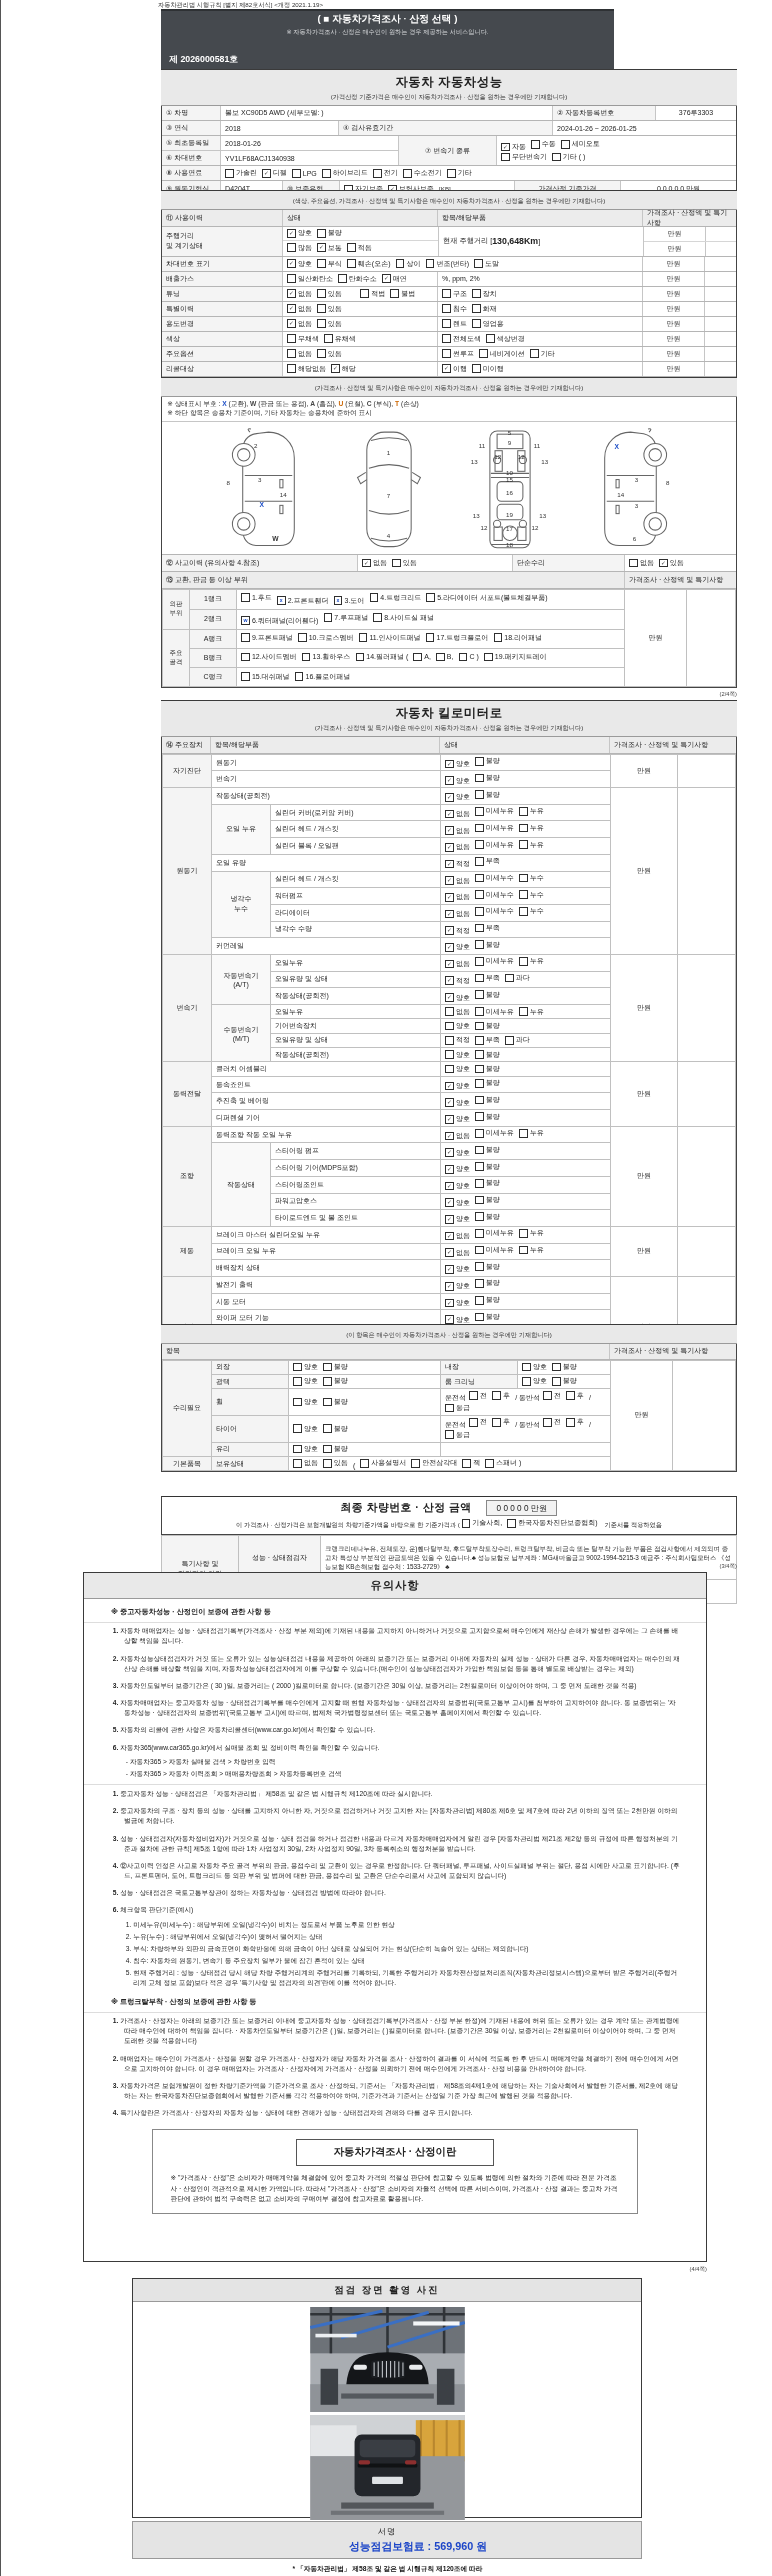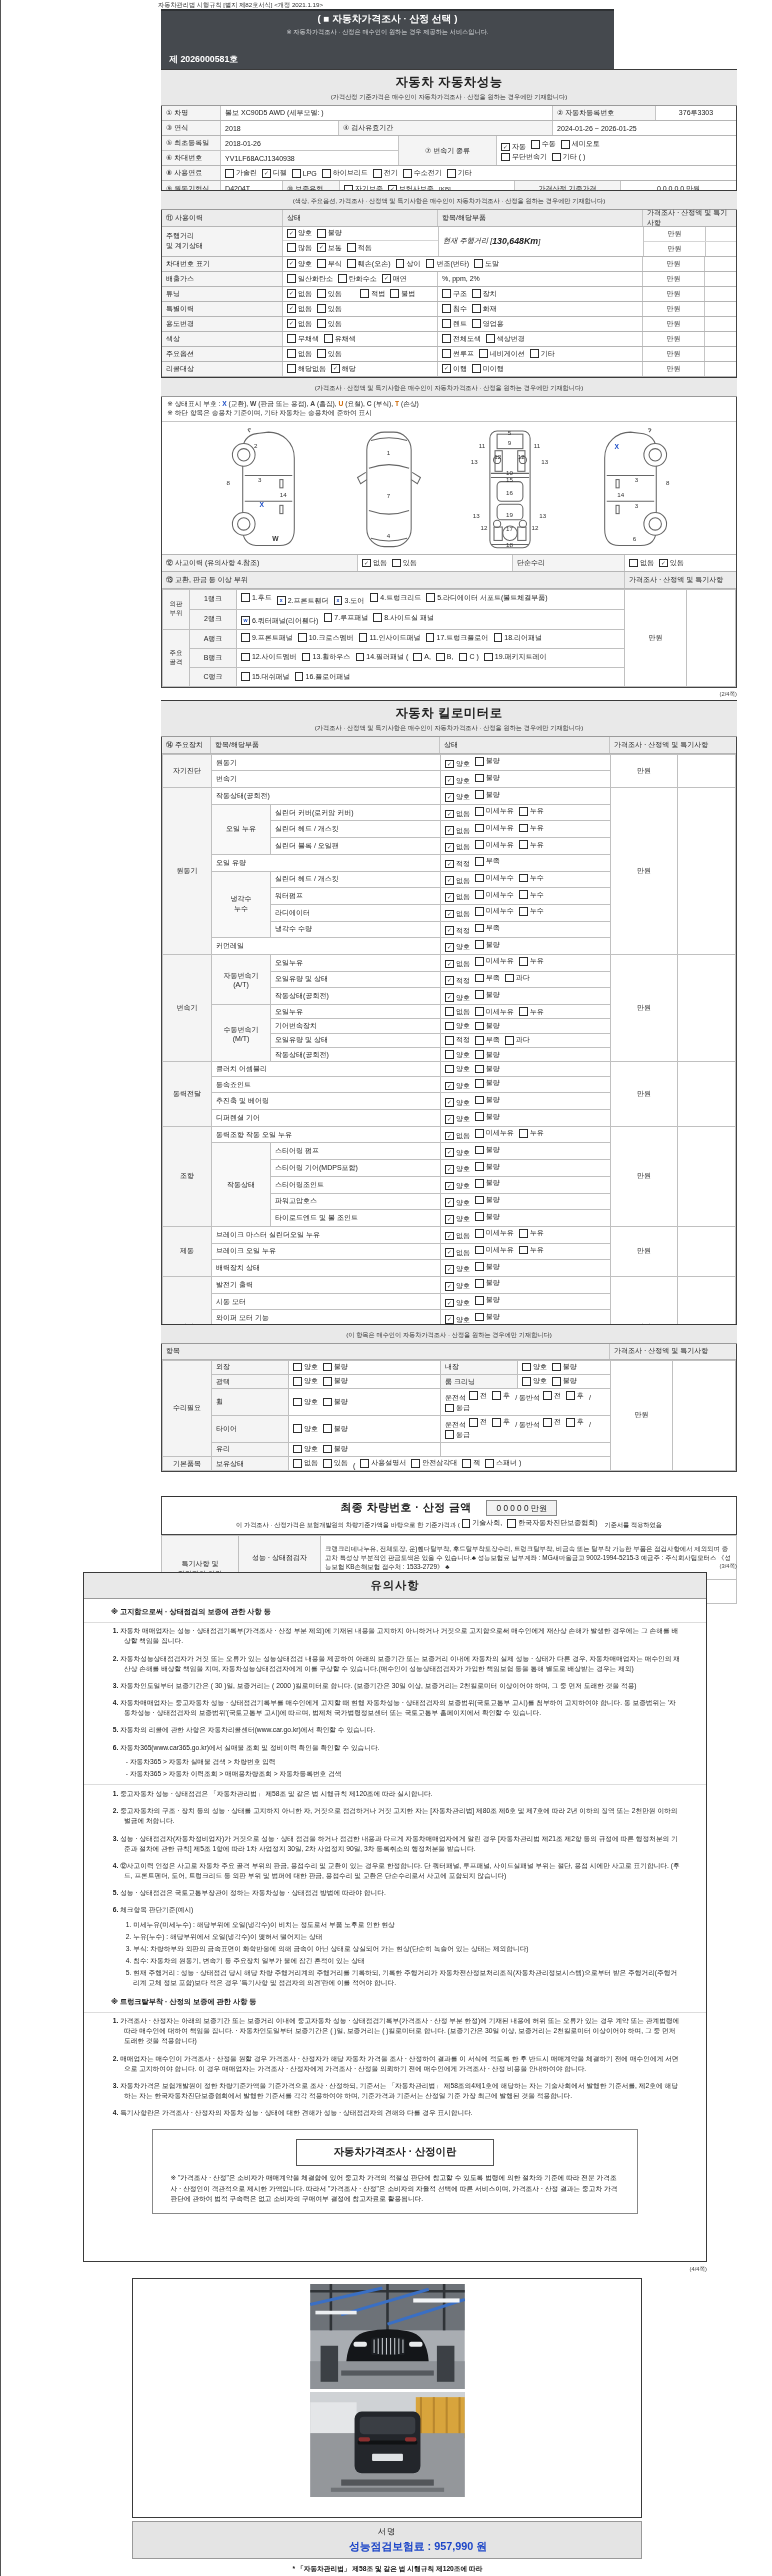--- a/index.html
+++ b/index.html
@@ -222,21 +222,21 @@
             <span class="opt">
               <span class="cb on">✓</span>
               <span class="ot">보통</span>
             </span>
             <span class="opt">
               <span class="cb"></span>
               <span class="ot">적음</span>
             </span>
           </div>
         </div>
-    <div class="gcell" style="width:205px;font-size:7.2px;font-style:italic;">현재 주행거리 [ <b style="font-size:8.8px;">130,648Km</b> ]</div>
+    <div class="gcell" style="width:205px;font-size:7.2px;">현재 주행거리 [ <b style="font-size:8.8px;">130,648Km</b> ]</div>
     <div style="flex:1;display:flex;flex-direction:column;">
       <div style="display:flex;height:14px;border-bottom:0.5px solid #d6d6d6;">
             <div class="gcell wonl" style="width:62px">만원</div>
             <div class="gcell last" style="flex:1"></div>
           </div>
       <div style="display:flex;height:14px;">
             <div class="gcell wonl" style="width:62px">만원</div>
             <div class="gcell last" style="flex:1"></div>
           </div>
         </div>
@@ -1396,21 +1396,21 @@
         <td style="height:19.6px;"></td>
         </tr>
       </tbody>
     </table>
   </div>
 <div class="sec pagemark" style="top:1563px;">(3/4쪽)</div>
 
 <div class="notice" style="top:1572px;height:690px;overflow:hidden;" id="sec-notices">
   <div class="nhead">유의사항</div>
   <div id="notice-body">
-      <div class="nblockhead">※ 고지함으로써 · 상태점검의 보증에 관한 사항 등</div>
+      <div class="nblockhead">※ 중고자동차성능 · 산정인이 보증에 관한 사항 등</div>
       <div class="nitem"><b>1.</b>  자동차 매매업자는 성능 · 상태점검기록부(가격조사 · 산정 부분 제외)에 기재된 내용을 고지하지 아니하거나 거짓으로 고지함으로써 매수인에게 재산상 손해가 발생한 경우에는 그 손해를 배상할 책임을 집니다.</div>
       <div class="nitem"><b>2.</b>  자동차성능상태점검자가 거짓 또는 오류가 있는 성능상태점검 내용을 제공하여 아래의 보증기간 또는 보증거리 이내에 자동차의 실제 성능 · 상태가 다른 경우, 자동차매매업자는 매수인의 재산상 손해를 배상할 책임을 지며, 자동차성능상태점검자에게 이를 구상할 수 있습니다.(매수인이 성능상태점검자가 가입한 책임보험 등을 통해 별도로 배상받는 경우는 제외)</div>
       <div class="nitem"><b>3.</b>  자동차인도일부터 보증기간은 ( 30 )일, 보증거리는 ( 2000 )킬로미터로 합니다. (보증기간은 30일 이상, 보증거리는 2천킬로미터 이상이어야 하며, 그 중 먼저 도래한 것을 적용)</div>
       <div class="nitem"><b>4.</b>  자동차매매업자는 중고자동차 성능 · 상태점검기록부를 매수인에게 고지할 때 현행 자동차성능 · 상태점검자의 보증범위(국토교통부 고시)를 첨부하여 고지하여야 합니다. 동 보증범위는 '자동차성능 · 상태점검자의 보증범위'(국토교통부 고시)에 따르며, 법제처 국가법령정보센터 또는 국토교통부 홈페이지에서 확인할 수 있습니다.</div>
       <div class="nitem"><b>5.</b>  자동차의 리콜에 관한 사항은 자동차리콜센터(www.car.go.kr)에서 확인할 수 있습니다.</div>
       <div class="nitem"><b>6.</b>  자동차365(www.car365.go.kr)에서 실매물 조회 및 정비이력 확인을 확인할 수 있습니다.</div>
       <div class="nsub">- 자동차365 &gt; 자동차 실매물 검색 &gt; 차량번호 입력</div>
       <div class="nsub">- 자동차365 &gt; 자동차 이력조회 &gt; 매매용차량조회 &gt; 자동차등록번호 검색</div>
       <div style="border-top:0.5px solid #ddd;margin-top:4.1px;"></div>
       <div class="nitem"><b>1.</b>  중고자동차 성능 · 상태점검은 「자동차관리법」 제58조 및 같은 법 시행규칙 제120조에 따라 실시합니다.</div>
@@ -1431,20 +1431,21 @@
       <div class="nitem"><b>4.</b>  특기사항란은 가격조사 · 산정자의 자동차 성능 · 상태에 대한 견해가 성능 · 상태점검자의 견해와 다를 경우 표시합니다.</div>
       <div class="defouter">
           <div class="defbox">자동차가격조사 · 산정이란</div>
           <div class="deftext">※ "가격조사 · 산정"은 소비자가 매매계약을 체결함에 있어 중고차 가격의 적절성 판단에 참고할 수 있도록 법령에 의한 절차와 기준에 따라 전문 가격조사 · 산정인이 객관적으로 제시한 가액입니다. 따라서 "가격조사 · 산정"은 소비자의 자율적 선택에 따른 서비스이며, 가격조사 · 산정 결과는 중고차 가격판단에 관하여 법적 구속력은 없고 소비자의 구매여부 결정에 참고자료로 활용됩니다.</div>
       </div>
     </div>
 </div>
 <div class="abs pagemark" style="left:82px;top:2266px;width:624px;">(4/4쪽)</div>
 
 <div class="photobox" style="top:2278px;height:240px;">
+  <div class="phead">점검 장면 촬영 사진</div>
   <div class="pimgs">
     <svg width="155" height="105" aria-label="front photo" viewBox="0 0 300 204">
       <rect width="300" height="204" fill="#a9adb2"></rect>
       <rect width="300" height="90" fill="#6d7278"></rect>
       <g stroke="#2f3337" stroke-width="5">
           <line x1="0" y1="14" x2="300" y2="14"></line>
           <line x1="40" y1="0" x2="40" y2="90"></line>
           <line x1="150" y1="0" x2="150" y2="90"></line>
           <line x1="260" y1="0" x2="260" y2="90"></line>
         </g>
@@ -1493,17 +1494,17 @@
         <rect x="184" y="88" width="22" height="8" rx="3" fill="#8c2f2f"></rect>
       <rect x="120" y="120" width="60" height="14" rx="2" fill="#dfe2e5"></rect>
       <rect x="60" y="170" width="180" height="12" fill="#53565a"></rect>
       <rect x="40" y="186" width="220" height="8" fill="#6f7276"></rect>
     </svg>
   </div>
 </div>
 
 <div class="signbox" style="top:2521px;height:38px;">
   <div class="slab">서명</div>
-  <div class="sprice">성능점검보험료 : 957,990 원</div>
+  <div class="sprice">성능점검보험료 : 569,960 원</div>
 </div>
 
 <div class="footer" style="top:2565px;">* 「자동차관리법」 제58조 및 같은 법 시행규칙 제120조에 따라</div>
 
 
 </body></html>

